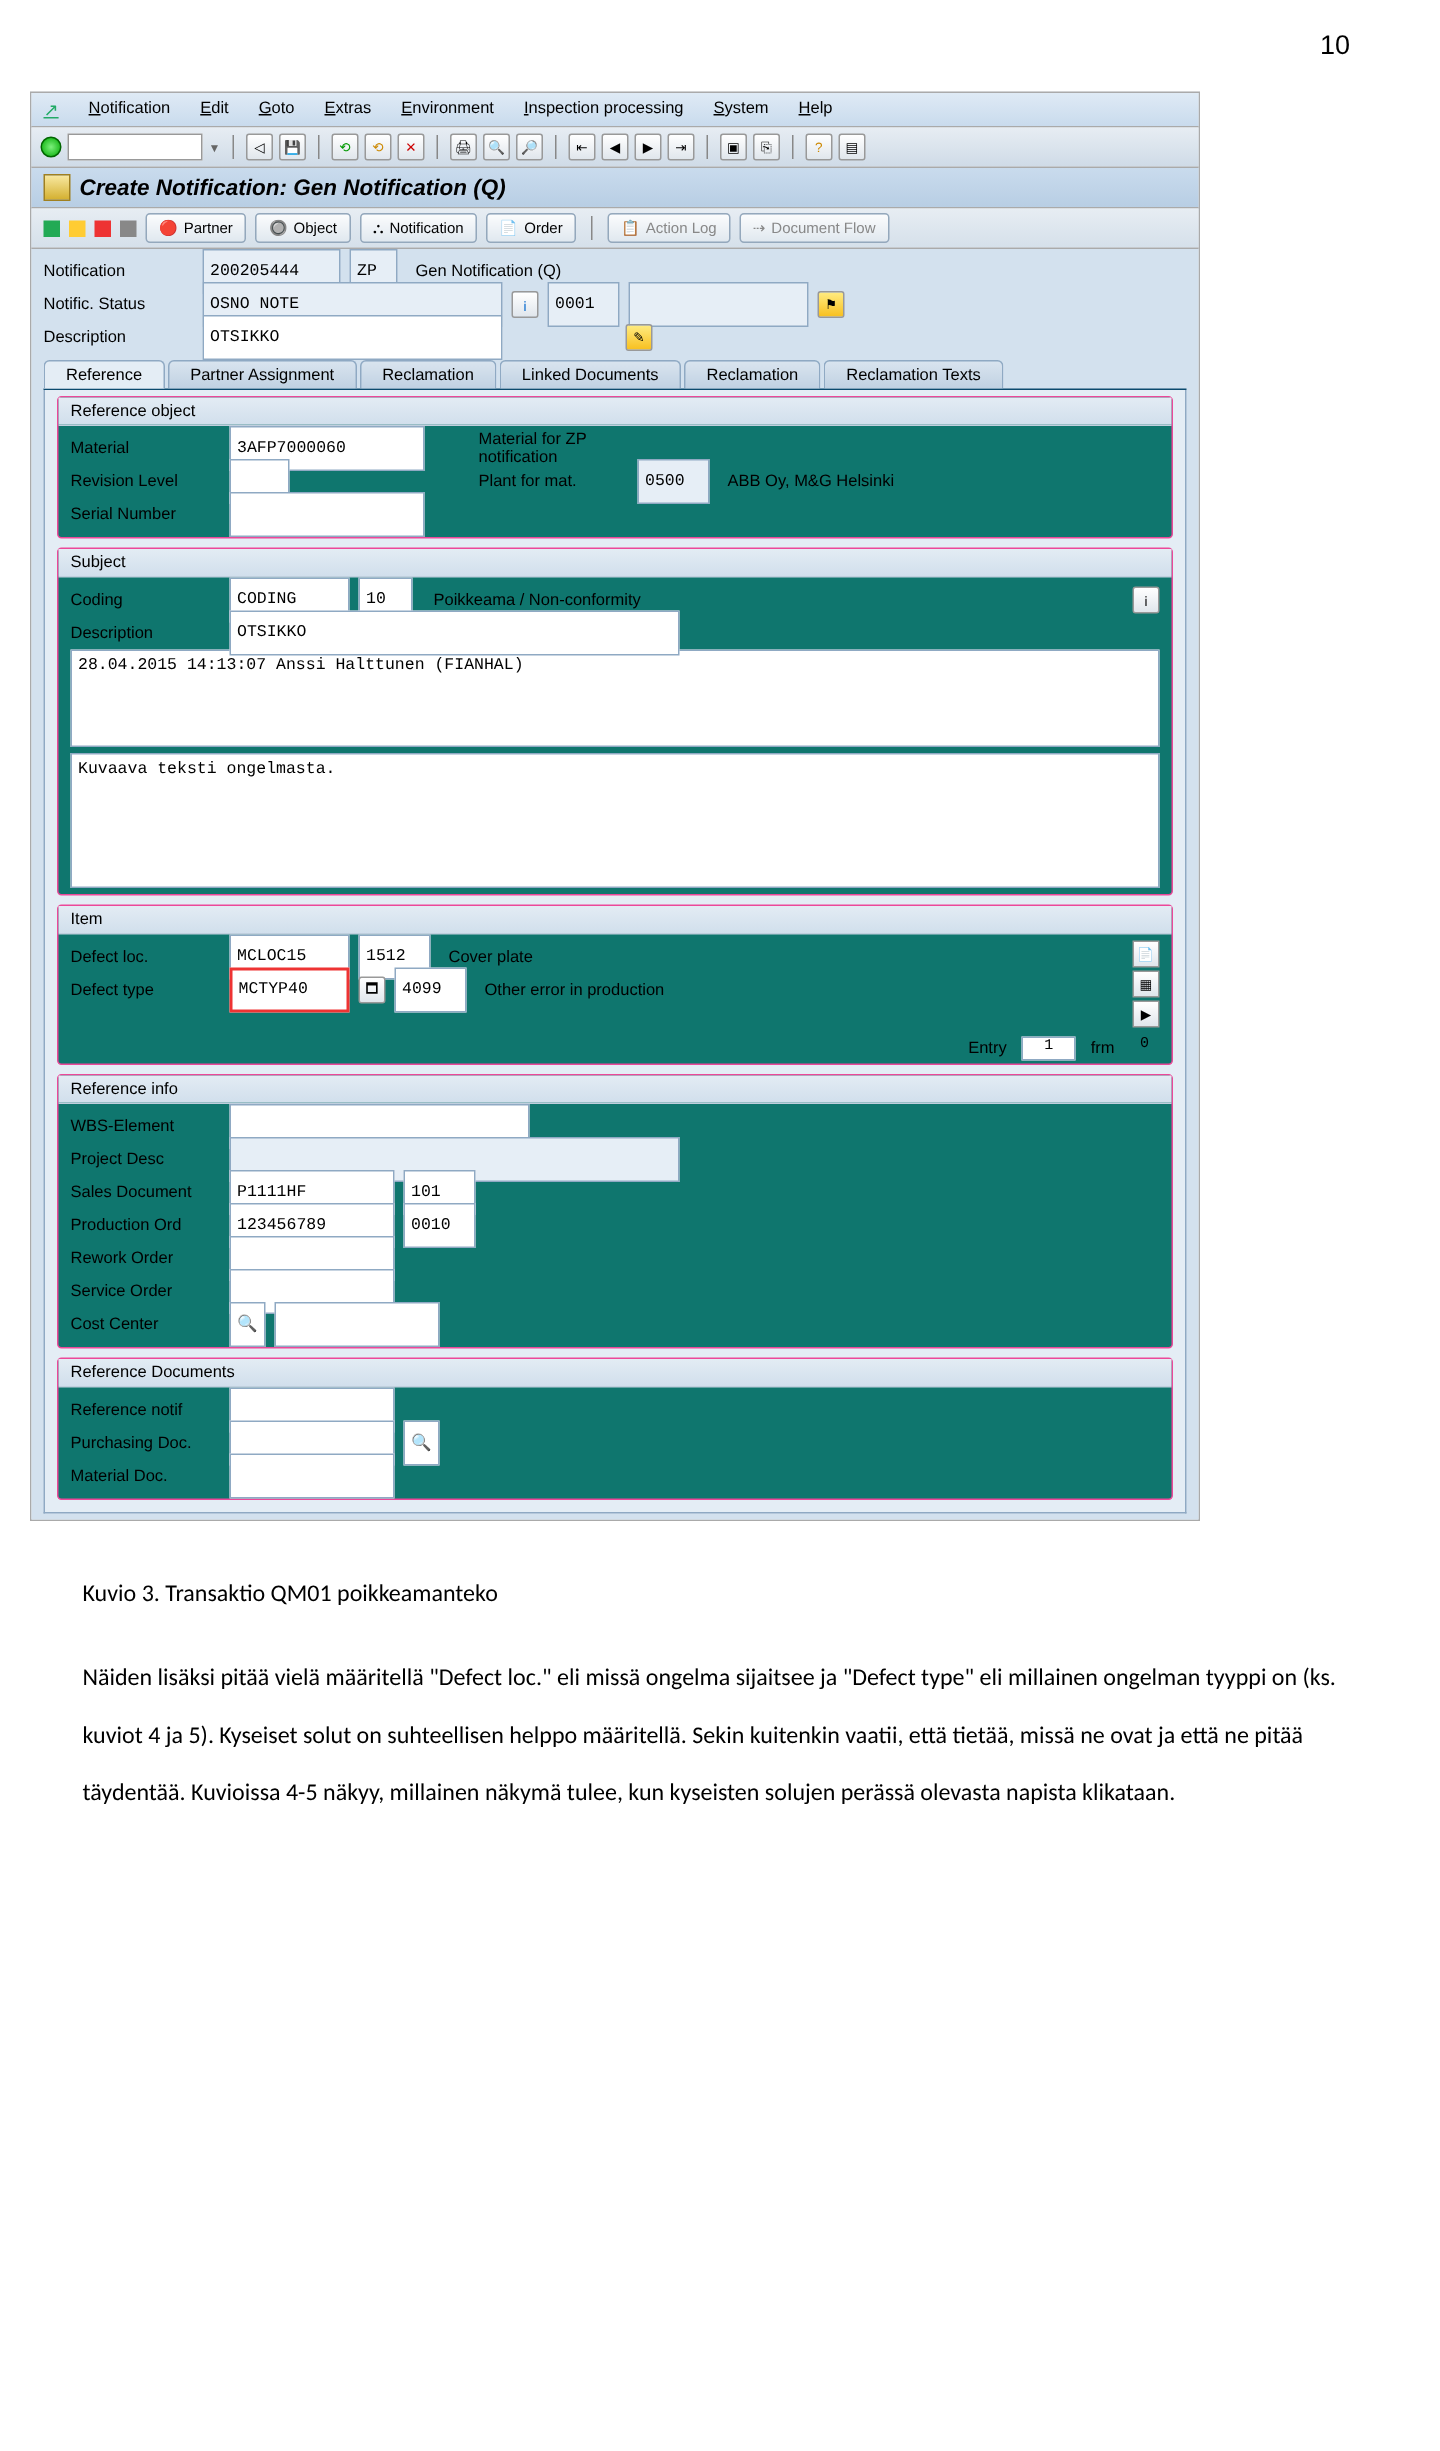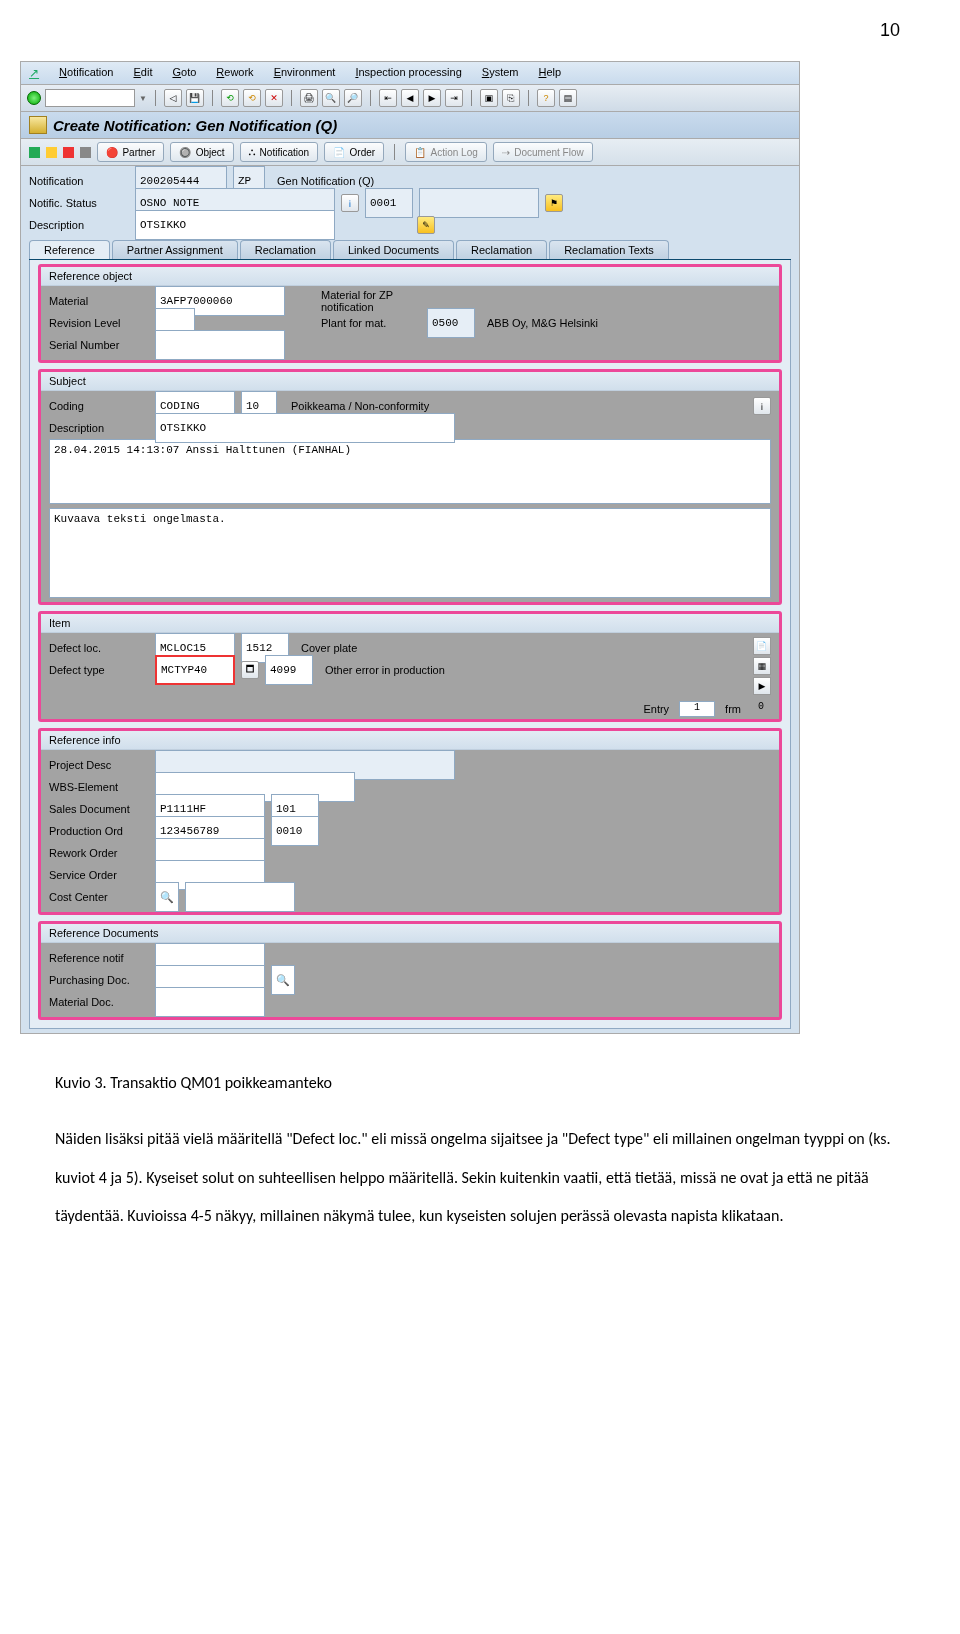--- a/index.html
+++ b/index.html
@@ -78,22 +78,22 @@
   }
   .tab {
     background:linear-gradient(#d9e4ef,#c0d1e2);
     border:1px solid #8fa9c3; border-bottom:none;
     padding:3px 14px; font-size:11px; border-radius:4px 4px 0 0;
     margin-right:2px;
   }
   .tab.active { background:#e4edf5; color:#000; }
   .panel { background:#e4edf5; border:1px solid #8fa9c3; border-top:none; padding:4px 8px 8px 8px; }
   .group {
-    border:3px solid #ec4899; border-radius:3px;
-    background:#a3a3a3;
+    border:1px solid #ec4899; border-radius:3px;
+    background:#0f766e;
     margin-bottom:6px;
   }
   .group-title {
     background:linear-gradient(#e3ecf4,#d1dfec);
     padding:3px 8px; font-size:11px; border-bottom:1px solid #c0cfde;
   }
   .group-body { padding:4px 8px; }
   .textarea {
     background:#fff; border:1px solid #8fa9c3;
     width:100%; height:90px;
@@ -121,21 +121,21 @@
 
 <div class="page-num">10</div>
 
 <div class="sap-window">
 
   <div class="menubar">
     <span style="font-size:12px;color:#2a6;">↗</span>
     <span>Notification</span>
     <span>Edit</span>
     <span>Goto</span>
-    <span>Rework</span>
+    <span>Extras</span>
     <span>Environment</span>
     <span>Inspection processing</span>
     <span>System</span>
     <span>Help</span>
   </div>
 
   <div class="toolbar">
     <div class="tb-green"></div>
     <div class="tb-drop"></div>
     <span style="font-size:8px;color:#666;">▼</span>
@@ -304,26 +304,26 @@
           <div class="entry-box">1</div>
           <span>frm</span>
           <div class="entry-box" style="border:none;background:transparent;width:20px;">0</div>
         </div>
       </div>
 
       <div class="group">
         <div class="group-title">Reference info</div>
         <div class="group-body">
           <div class="row">
+            <div class="lbl">WBS-Element</div>
+            <input class="inp" style="width: 200px;">
+          </div>
+          <div class="row">
             <div class="lbl">Project Desc</div>
             <input class="inp ro" style="width: 300px;">
-          </div>
-          <div class="row">
-            <div class="lbl">WBS-Element</div>
-            <input class="inp" style="width: 200px;">
           </div>
           <div class="row">
             <div class="lbl">Sales Document</div>
             <input class="inp" style="width: 110px;" value="P1111HF">
             <input class="inp" style="width: 48px;" value="101">
           </div>
           <div class="row">
             <div class="lbl">Production Ord</div>
             <input class="inp" style="width: 110px;" value="123456789">
             <input class="inp" style="width: 48px;" value="0010">

